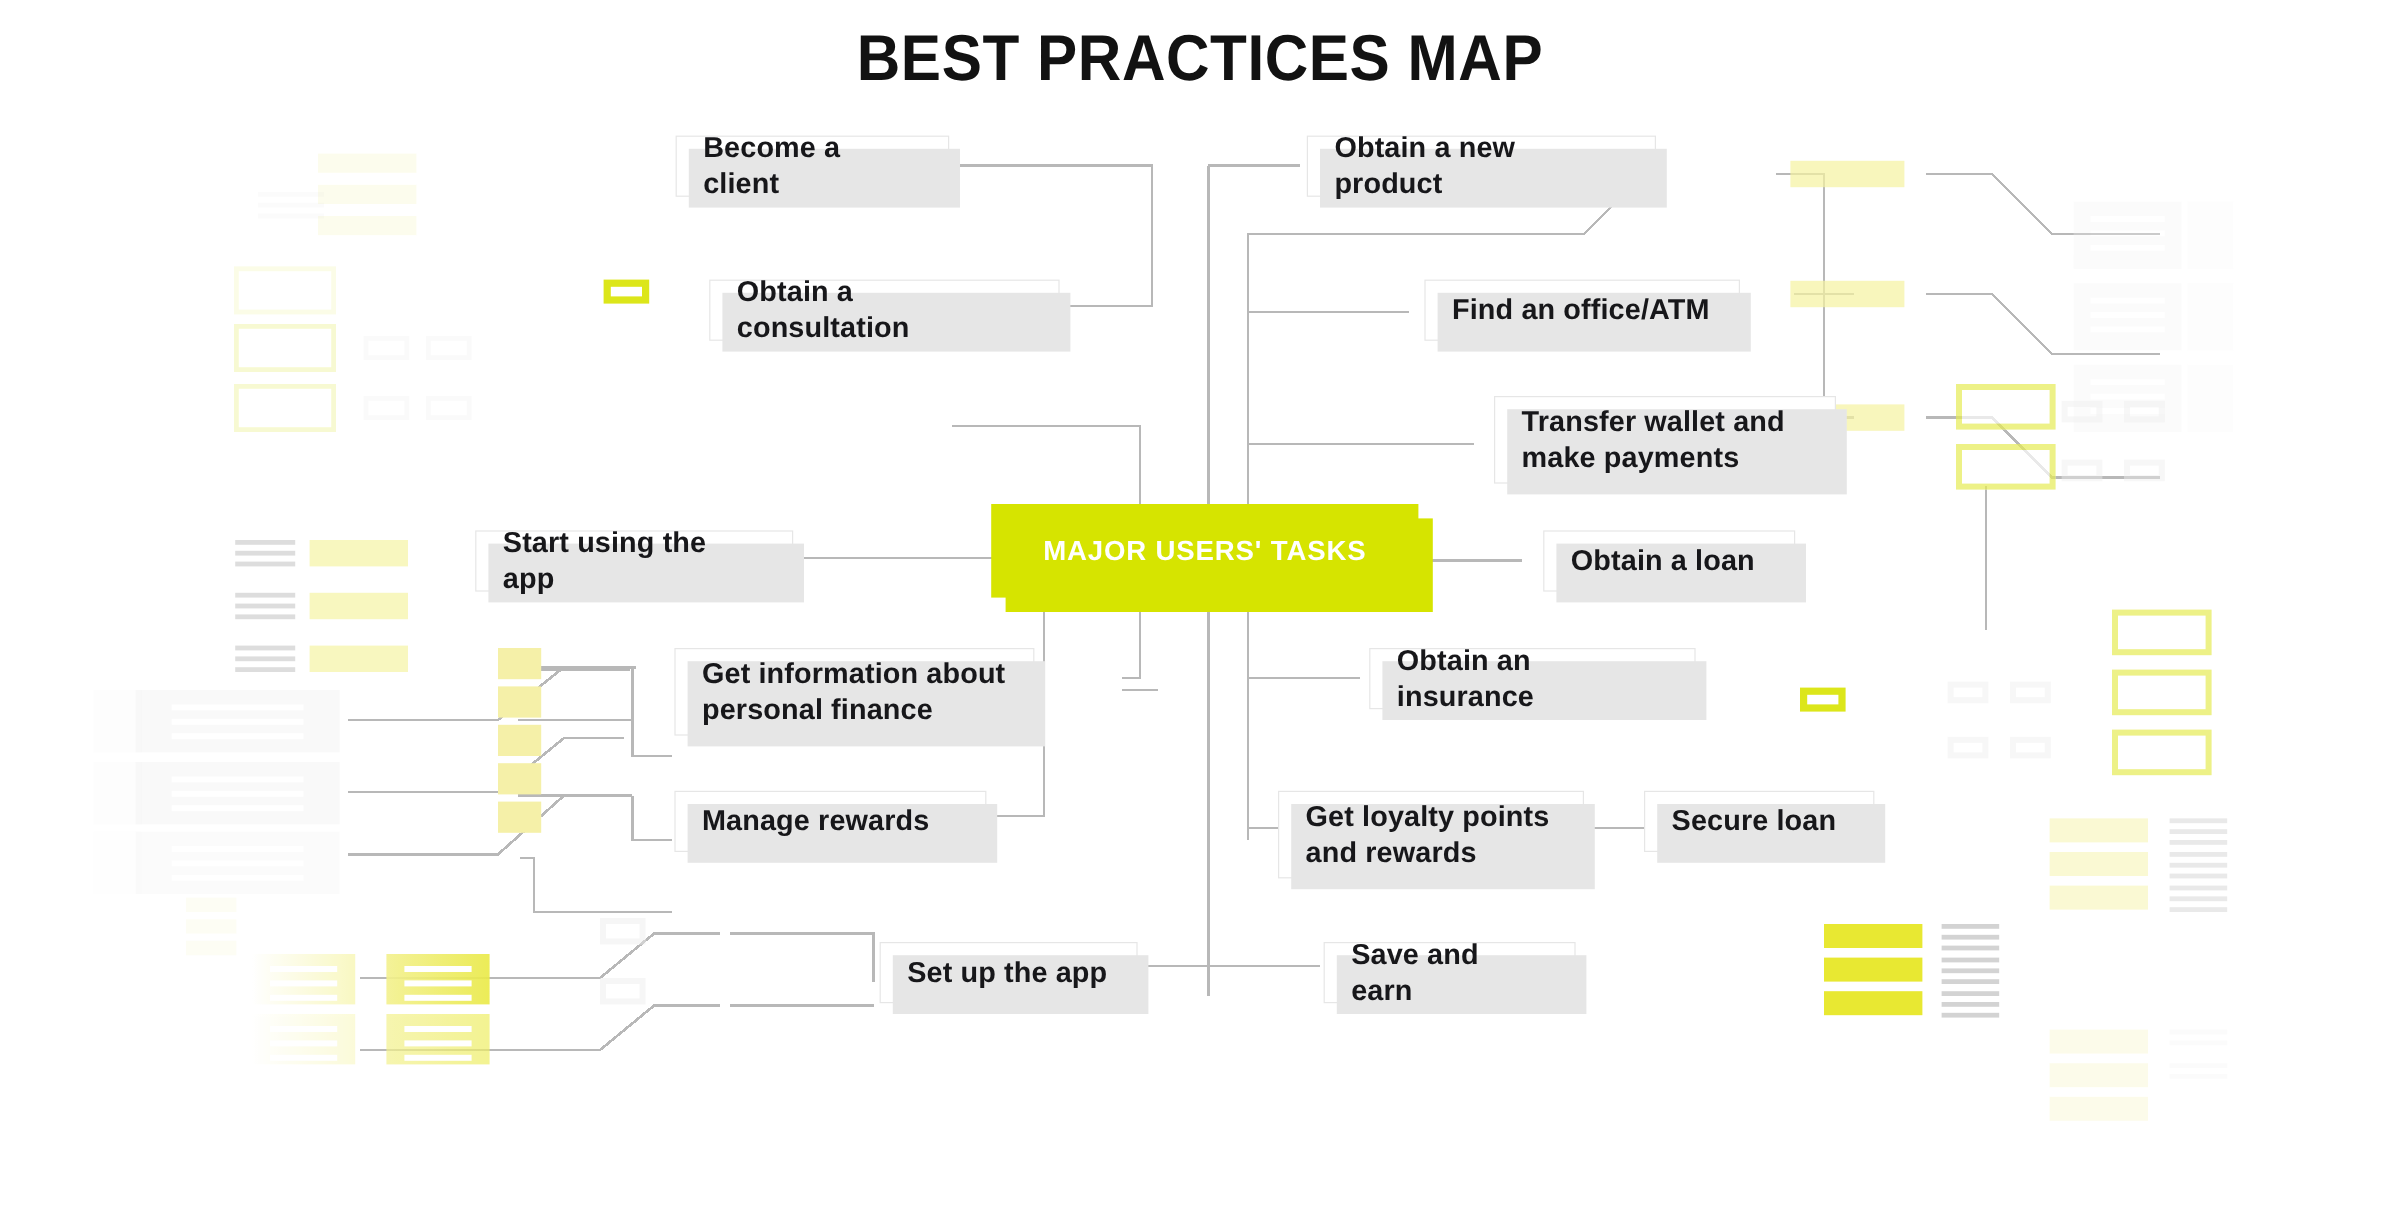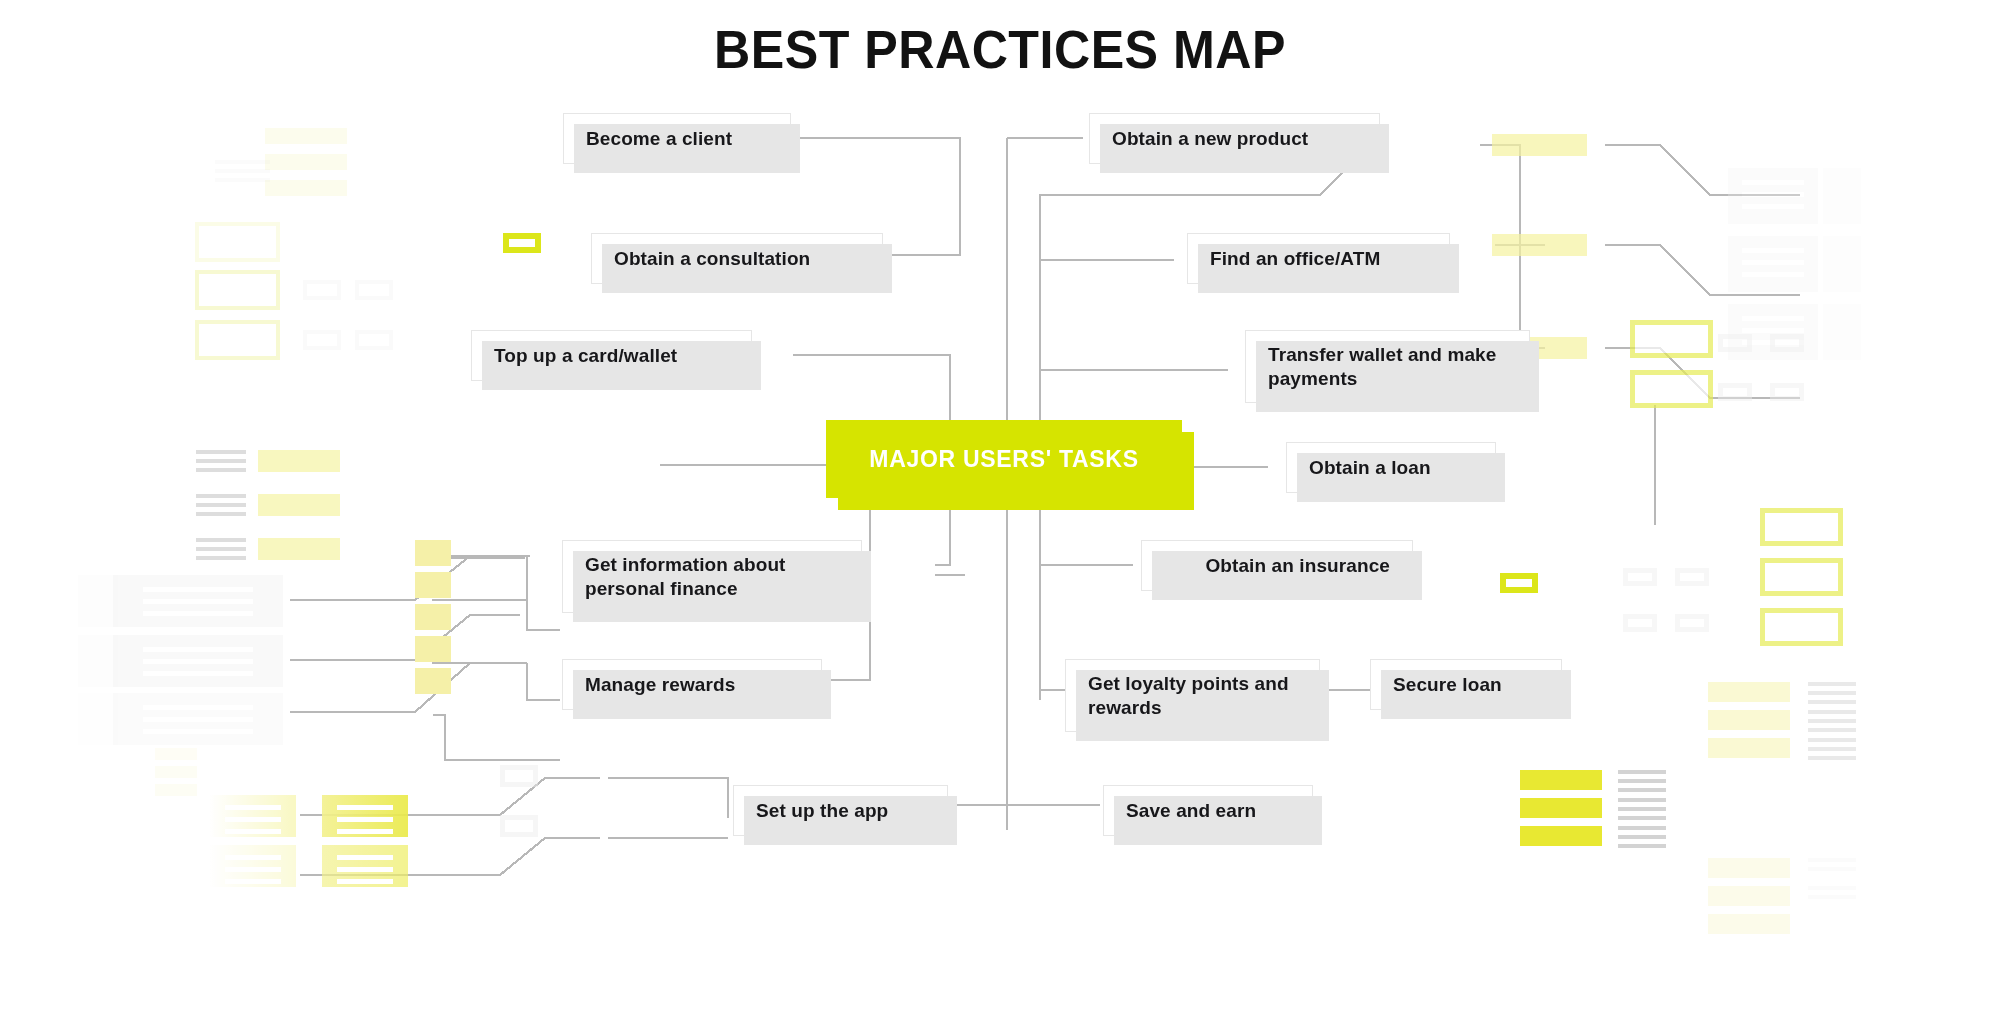--- a/index.html
+++ b/index.html
@@ -28,21 +28,21 @@
 
   
   .card{
     position:absolute;
     background:#ffffff;
     border:1px solid #e6e6e6;
     display:flex; align-items:center;
     padding:0 22px;
     color:#17171a;
     font-weight:bold;
-    font-size:19px;
+    font-size:24px;
     line-height:1.22;
     letter-spacing:.1px;
     z-index:6;
   }
   .card::after{
     content:""; position:absolute;
     left:10px; top:10px; right:-10px; bottom:-10px;
     background:#e6e6e6; z-index:-1;
   }
   .card.center-node{
@@ -355,24 +355,24 @@
   </div>
 
   <div class="card" style="left:563px;top:113px;width:228px;height:51px;">
     <span>Become a client</span>
   </div>
 
   <div class="card" style="left:591px;top:233px;width:292px;height:51px;">
     <span>Obtain a consultation</span>
   </div>
 
-  <div class="card" style="left:471px;top:330px;width:281px;height:51px;">
-    <span>Top up a card/wallet</span>
-  </div>
-
+
+  <div class="card" style="left:396px;top:442px;width:265px;height:51px;">
+    <span>Start using the app</span>
+  </div>
 
   <div class="card" style="left:562px;top:540px;width:300px;height:73px;">
     <span>Get information about personal finance</span>
   </div>
 
   <div class="card" style="left:562px;top:659px;width:260px;height:51px;">
     <span>Manage rewards</span>
   </div>
 
   <div class="card" style="left:733px;top:785px;width:215px;height:51px;">

